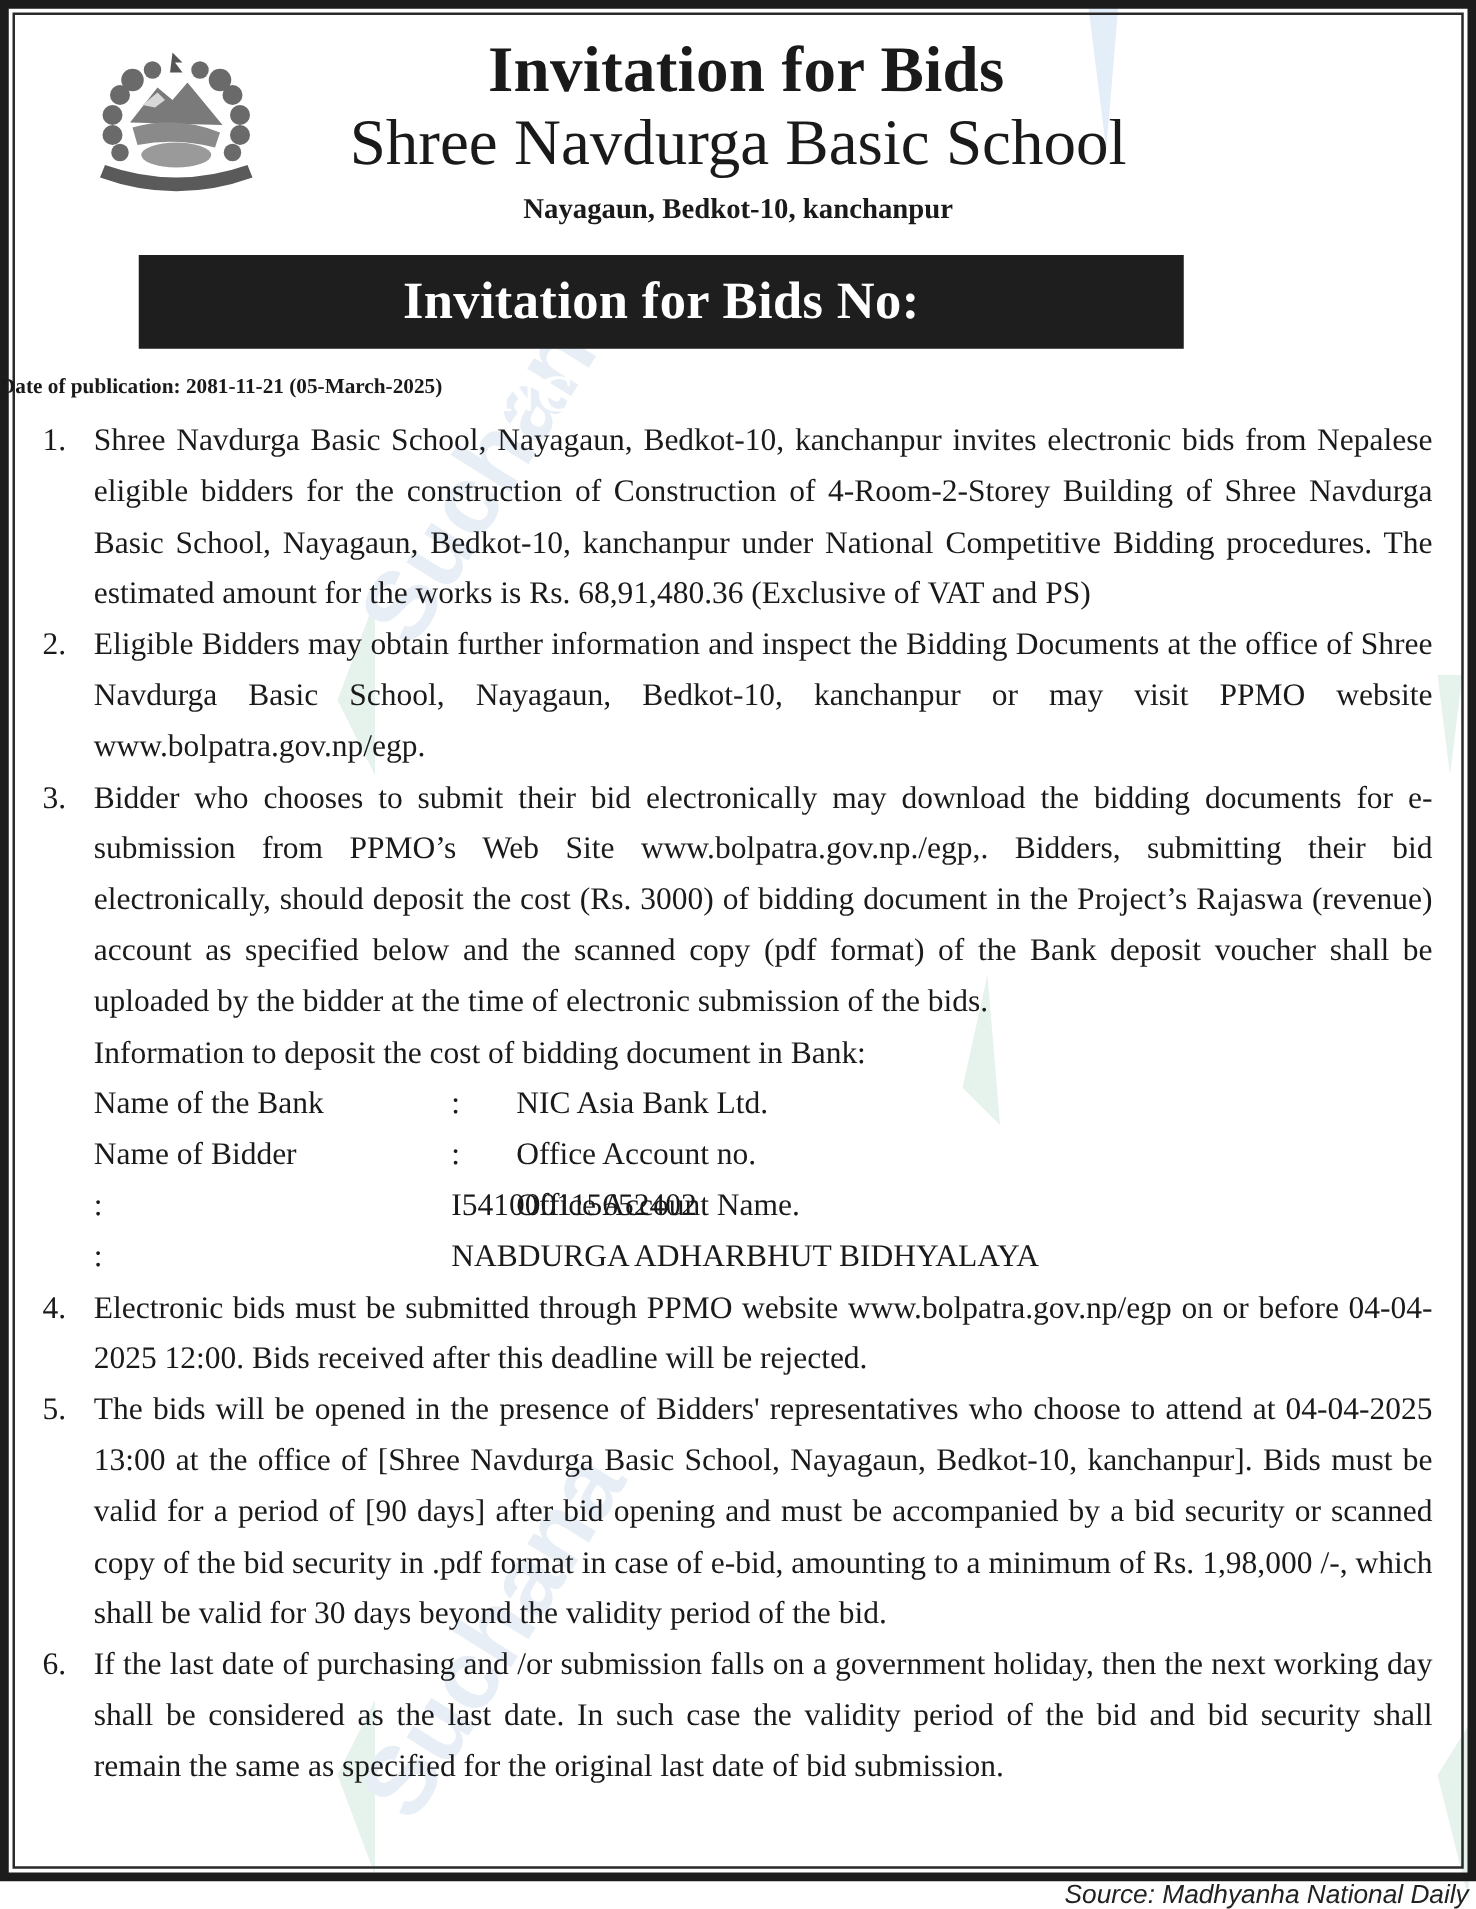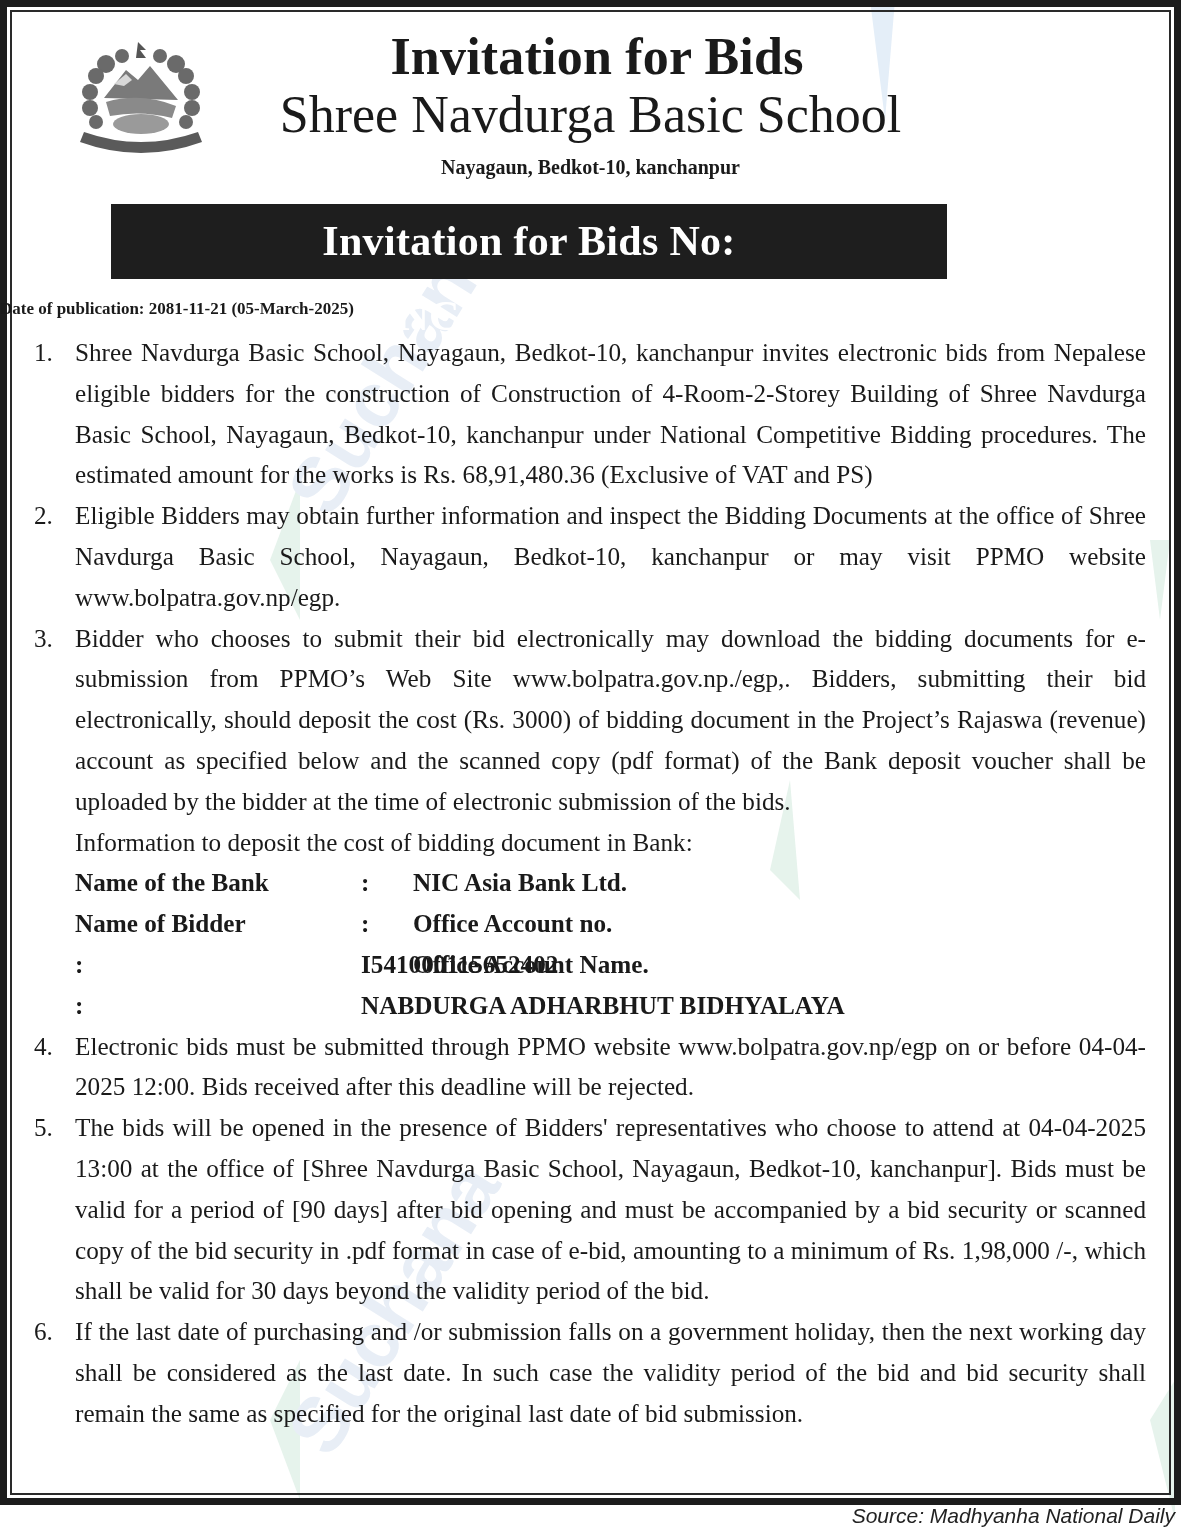--- a/index.html
+++ b/index.html
@@ -11,34 +11,34 @@
   .frame-inner { position: absolute; left: 3px; top: 3px; right: 3px; bottom: 3px;
                  border: 2px solid #2a2a2a; box-sizing: border-box; }
 
   .emblem { position: absolute; left: 66px; top: 36px; width: 150px; height: 120px; }
 
   .title-1 { position: absolute; left: 0; right: 0; top: 28px; text-align: center;
              font-weight: bold; font-size: 52px; line-height: 58px; letter-spacing: 0.2px; padding-left: 13px; }
   .title-2 { position: absolute; left: 0; right: 0; top: 84px; text-align: center;
              font-weight: normal; font-size: 52px; line-height: 62px; padding-left: 0; }
   .title-3 { position: absolute; left: 0; right: 0; top: 150px; text-align: center;
-             font-weight: bold; font-size: 20px; line-height: 34px; }
+             font-weight: bold; font-size: 23px; line-height: 34px; }
 
   .bid-banner { position: absolute; left: 111px; top: 204px; width: 836px; height: 75px;
                 background: #1e1e1e; color: #ffffff; text-align: center; font-weight: bold;
                 font-size: 42px; line-height: 75px; letter-spacing: 0.3px; }
 
   .pub-date { position: absolute; left: 0; right: 0; top: 293px; text-align: left;
               font-weight: bold; font-size: 17px; line-height: 32px; }
 
   .body { position: absolute; left: 34px; top: 333px; width: 1112px; font-size: 25.2px; line-height: 40.8px; }
   .item { position: relative; padding-left: 41px; text-align: justify; }
   .item .num { position: absolute; left: 0; top: 0; }
   .bank-table { display: grid; grid-template-columns: 286px 52px auto; margin-left: 41px; }
-  .bank-table div { white-space: nowrap; font-weight: bold; }
+  .bank-table div { white-space: nowrap; }
 
   .source { position: absolute; right: 6px; top: 1506px; font-family: "Liberation Sans", "DejaVu Sans", sans-serif;
             font-style: italic; font-size: 21px; line-height: 20px; color: #222; }
 
   .wm { position: absolute; pointer-events: none; }
 </style>
 </head>
 <body>
 
 <svg class="wm" width="1181" height="1527" style="left:0;top:0;">

